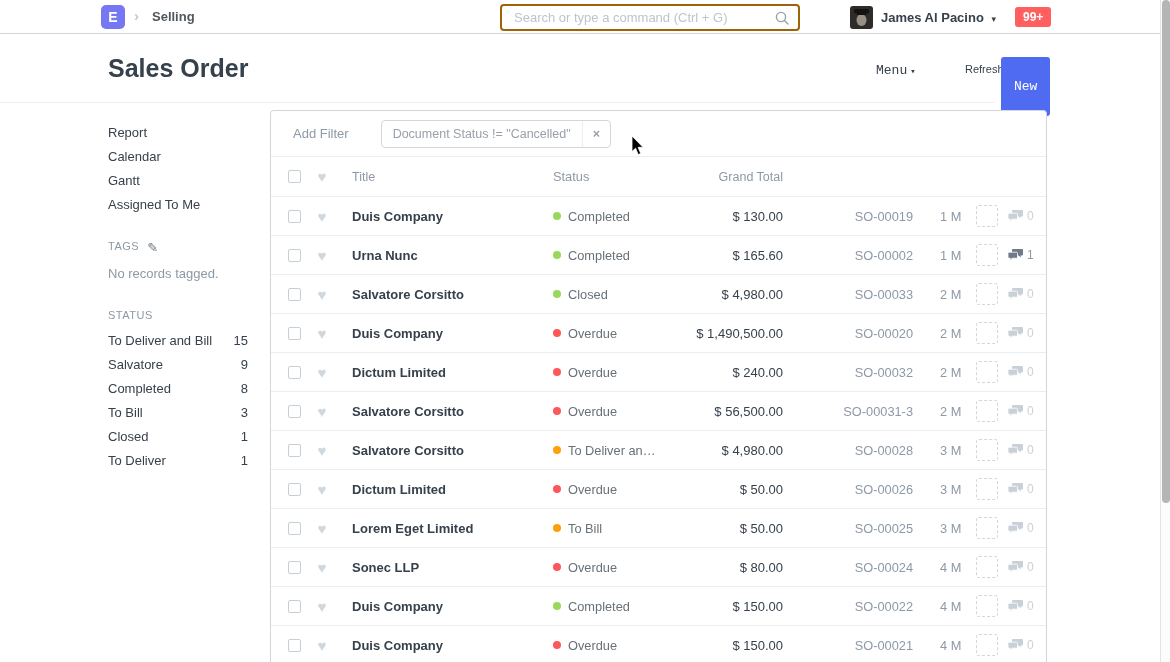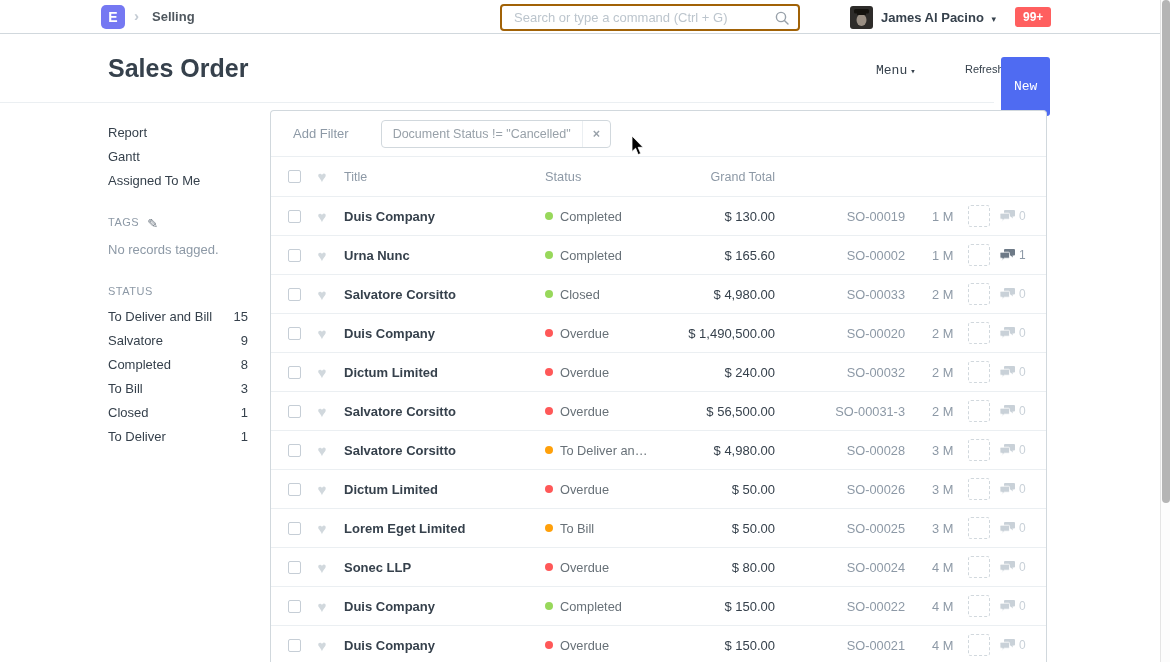--- a/index.html
+++ b/index.html
@@ -83,21 +83,21 @@
 
   .header-row { height: 40px; border-bottom: 1px solid #ebeff2; display: flex;
                 align-items: center; color: #8d99a6; font-size: 12.5px; }
   .list-row { height: 39px; border-bottom: 1px solid #ebeff2; display: flex;
               align-items: center; background: #fff; }
 
   .col-cb { width: 13px; height: 13px; border: 1px solid #c6ced6; border-radius: 2px;
             margin-left: 17px; background: #fff; flex: none; cursor: pointer; }
   .col-heart { margin-left: 13px; width: 16px; color: #d1d8dd; font-size: 15px;
                line-height: 15px; flex: none; cursor: pointer; text-align: center; }
-  .col-title { margin-left: 14px; width: 201px; font-weight: 700; font-size: 13px;
+  .col-title { margin-left: 22px; width: 201px; font-weight: 700; font-size: 13px;
                color: #36414c; white-space: nowrap; overflow: hidden; cursor: pointer; }
   .header-row .col-title { font-weight: 400; color: #8d99a6; font-size: 12.5px; }
   .col-status { width: 130px; display: flex; align-items: center; color: #687178;
                 font-size: 12.8px; white-space: nowrap; }
   .header-row .col-status { color: #8d99a6; }
   .dot { width: 8px; height: 8px; border-radius: 50%; margin-right: 7px; flex: none; }
   .col-total { width: 100px; text-align: right; font-size: 13px; color: #36414c;
                white-space: nowrap; }
   .header-row .col-total { color: #8d99a6; font-size: 12.5px; }
   .col-id { width: 130px; text-align: right; color: #8d99a6; font-size: 12.8px; }
@@ -162,20 +162,23 @@
   <button class="new-btn">New</button>
 </div>
 
 <div class="sidebar">
   <div>
 
   <div class="side-item">
         <span>Report</span>
       </div>
       <div class="side-item">
+        <span>Calendar</span>
+      </div>
+      <div class="side-item">
         <span>Gantt</span>
       </div>
       <div class="side-item">
         <span>Assigned To Me</span>
       </div>
     </div>
 
   <div class="side-heading">
     <span>TAGS</span>
     <span class="pencil">✎</span>

